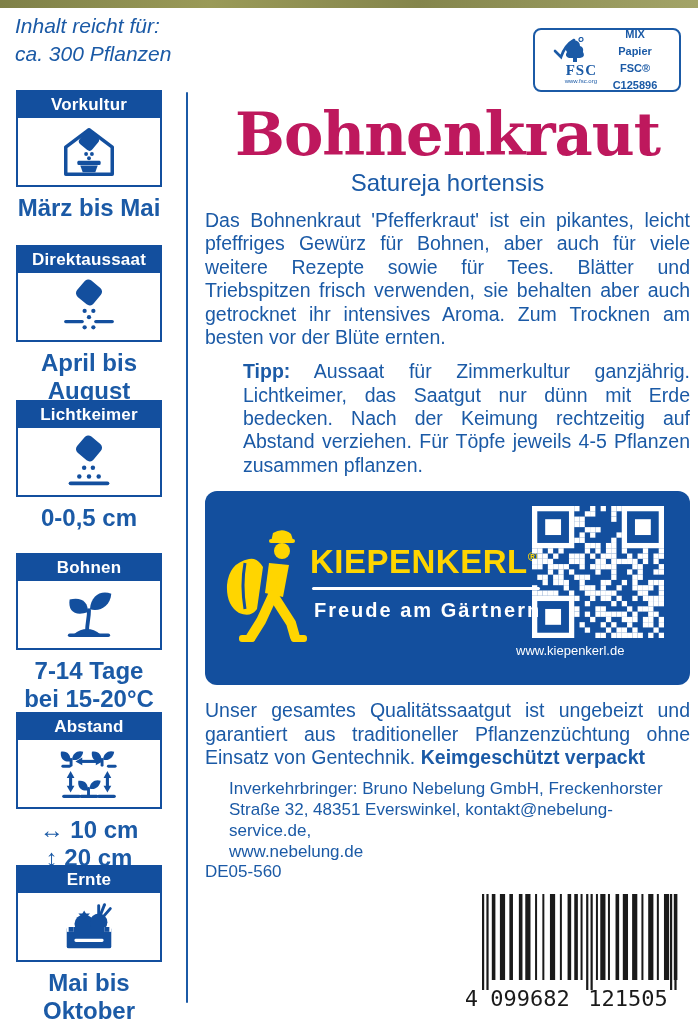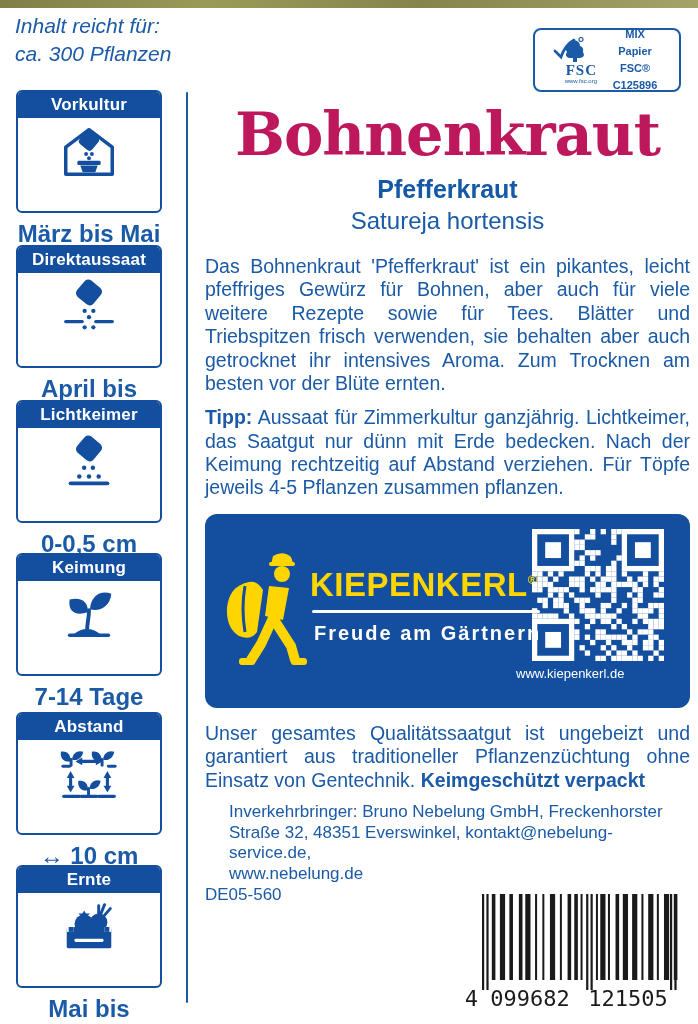--- a/index.html
+++ b/index.html
@@ -31,21 +31,21 @@
   .fsc-url { font-size:6px; }
   .fsc-right { flex:1; text-align:center; font-size:11px; font-weight:bold; line-height:1.55; }
   
   .divider {
     position:absolute; left:186px; top:92px; width:2px; height:911px;
     background:#1b5aa6; border-radius:1px;
   }
   
   .side-section { position:absolute; left:16px; width:146px; text-align:center; }
   .side-box {
-    width:146px; height:123px; border:2.5px solid #134f9e; border-radius:6px;
+    width:146px; height:97px; border:2.5px solid #134f9e; border-radius:0;
     overflow:hidden; background:#fff;
   }
   .side-box-header {
     background:#134f9e; color:#fff; font-weight:bold; font-size:17px;
     height:26px; line-height:25px; text-align:center; letter-spacing:0.2px;
   }
   .side-box-icon { height:68px; display:flex; align-items:center; justify-content:center; }
   .side-caption {
     margin-top:7px; font-size:24px; font-weight:600; line-height:1.16;
     color:#1b5aa6; white-space:pre-line;
@@ -53,24 +53,24 @@
   
   .main { position:absolute; left:205px; top:104px; width:485px; }
   .page-title {
     font-family:"DejaVu Serif","Liberation Serif",serif;
     font-weight:bold; font-size:59px; letter-spacing:-1px;
     text-align:center; color:#be185d; line-height:1.05;
   }
   .variety { text-align:center; font-size:25px; font-weight:bold; margin-top:9px; color:#1558a6; }
   .botanical { text-align:center; font-size:24px; font-weight:400; margin-top:3px; color:#1b5aa6; }
   .body-text {
-    margin-top:20px; font-size:19.5px; line-height:1.2; text-align:justify;
+    margin-top:12px; font-size:19.5px; line-height:1.2; text-align:justify;
     color:#1b5aa6;
   }
-  .tip-text { margin-top:11px; }
+  .tip-text { margin-top:11px;margin-left:38px; }
   
   .brand-panel {
     position:relative; margin-top:14px; width:485px; height:194px;
     background:#134f9e; border-radius:12px;
   }
   .brand-figure { position:absolute; left:16px; top:34px; }
   .brand-textblock { position:absolute; left:105px; top:52px; width:230px; }
   .brand-name {
     color:#ffd500; font-weight:800; font-size:33px; letter-spacing:0.5px;
     font-family:"Liberation Sans","DejaVu Sans",sans-serif; white-space:nowrap;
@@ -178,21 +178,21 @@
             <circle cx="42" cy="44" r="2.3" fill="#134f9e"></circle>
           <line x1="13" y1="51" x2="51" y2="51" stroke="#134f9e" stroke-width="4" stroke-linecap="round"></line>
         </svg>
       </div>
     </div>
     <div class="side-caption">0-0,5 cm</div>
   </div>
 
   <div class="side-section" style="top:553px">
     <div class="side-box">
-      <div class="side-box-header">Keimung</div>
+      <div class="side-box-header">Bohnen</div>
       <div class="side-box-icon">
         <svg width="62" height="58" viewBox="0 0 64 58">
           <path d="M31 26 C18 31 10 25 12 13 C25 10 31 16 31 26 Z" fill="#134f9e"></path>
           <path d="M33 23 C34 9 44 3 55 7 C54 20 43 26 33 23 Z" fill="#134f9e"></path>
           <path d="M32 24 C32 32 30 38 30 45" fill="none" stroke="#134f9e" stroke-width="4" stroke-linecap="round"></path>
           <path d="M16 49 Q30 38 44 49 Z" fill="#134f9e"></path>
           <line x1="12" y1="50" x2="52" y2="50" stroke="#134f9e" stroke-width="3.6" stroke-linecap="round"></line>
         </svg>
       </div>
     </div>
@@ -257,21 +257,20 @@
         </svg>
       </div>
     </div>
     <div class="side-caption">Mai bis
 Oktober</div>
   </div>
 
   <div class="main">
 
     <div class="page-title">Bohnenkraut</div>
-    <div class="variety">Pfefferkraut</div>
     <div class="botanical">Satureja hortensis</div>
 
     <p class="body-text">Das Bohnenkraut 'Pfefferkraut' ist ein pikantes, leicht pfeffriges Gewürz für Bohnen, aber auch für viele weitere Rezepte sowie für Tees. Blätter und Triebspitzen frisch verwenden, sie behalten aber auch getrocknet ihr intensives Aroma. Zum Trocknen am besten vor der Blüte ernten.</p>
 
     <p class="body-text tip-text"><b>Tipp:</b><span> Aussaat für Zimmerkultur ganzjährig. Lichtkeimer, das Saatgut nur dünn mit Erde bedecken. Nach der Keimung rechtzeitig auf Abstand verziehen. Für Töpfe jeweils 4-5 Pflanzen zusammen pflanzen.</span></p>
 
     <div class="brand-panel">
       <div class="brand-figure">
         <svg width="88" height="126" viewBox="0 0 88 126">
 

